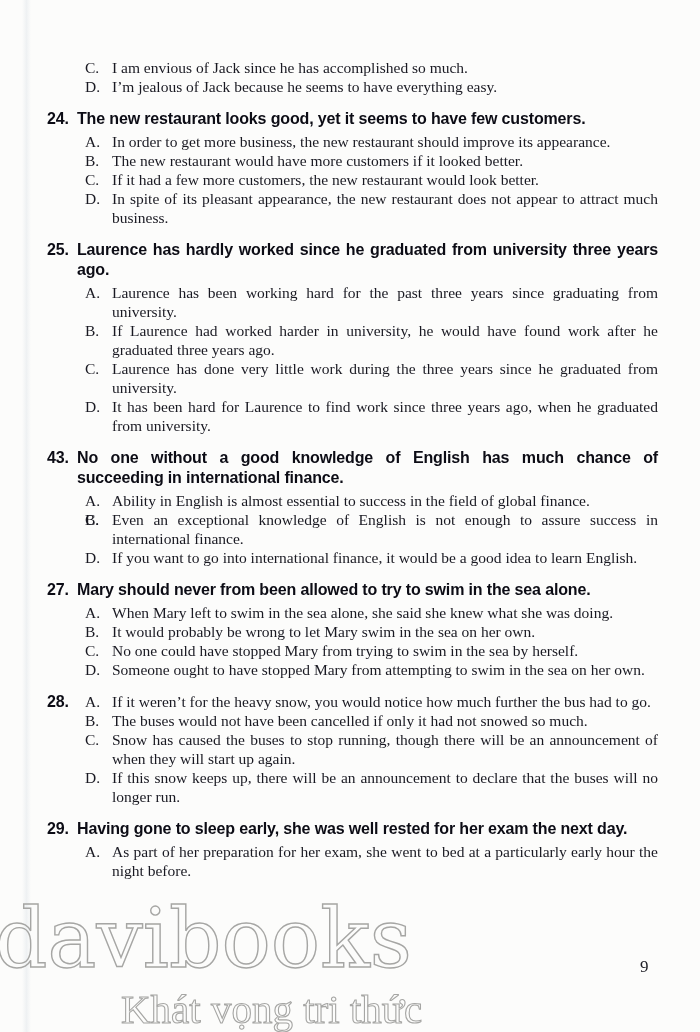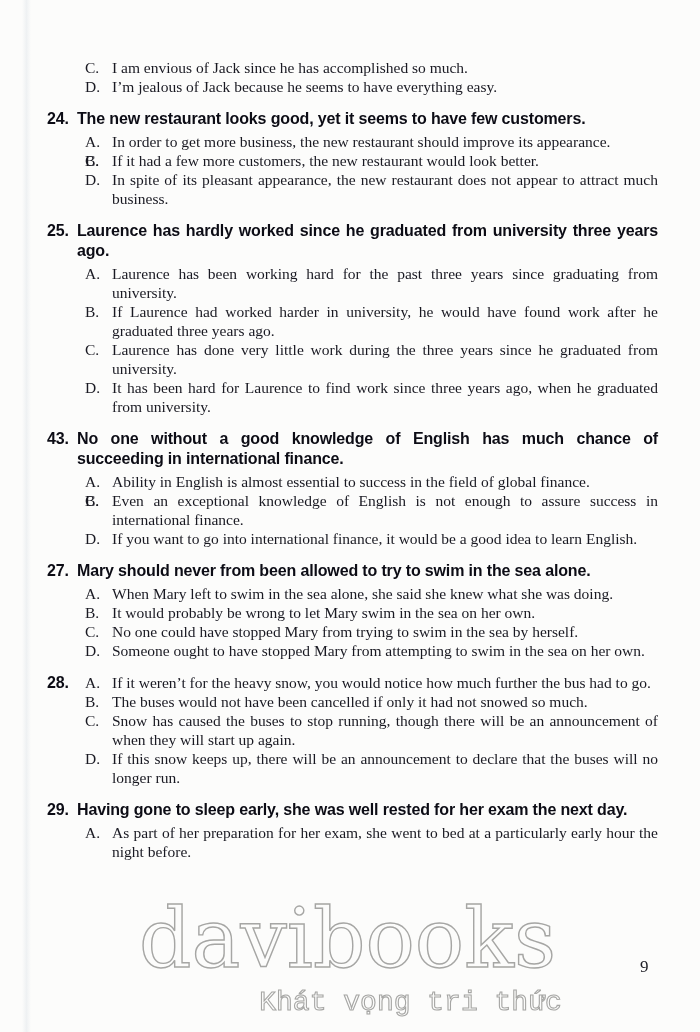--- a/index.html
+++ b/index.html
@@ -46,36 +46,35 @@
     letter-spacing: -0.15px;
     color: #0c0c15;
     text-align: justify;
     margin-bottom: 3px;
   }
   .q-num { position: absolute; left: 0; top: 0; }
   .watermark {
     position: absolute;
     left: 0; right: 0; top: 898px;
     z-index: 1;
-    text-align: center;
     color: transparent;
     -webkit-text-stroke: 1.4px #a6a6a4;
     pointer-events: none;
     margin-left: 9px;
   }
   .wm-line1 {
     font-family: "DejaVu Serif", serif;
     font-size: 82px;
     line-height: 1;
     letter-spacing: 0px;
     margin-left: -14px;
   }
   .wm-line2 {
-    font-family: Liberation Mono, monospace;
-    font-size: 28px;
+    font-family: Liberation Serif, serif;
+    font-size: 41px;
     line-height: 1;
     margin-top: 9px;
     margin-left: 112px;
     -webkit-text-stroke: 1.1px #a6a6a4;
   }
   .page-number {
     position: absolute;
     top: 957px; left: 640px;
     font-size: 17px;
     color: #1d1d24;
@@ -112,20 +111,21 @@
         <span class="q-num">24.</span>
         <span>The new restaurant looks good, yet it seems to have few customers.</span>
       </div>
       <div class="options">
         <div class="option">
           <span class="letter">A.</span>
           <span>In order to get more business, the new restaurant should improve its appearance.</span>
         </div>
         <div class="option">
           <span class="letter">B.</span>
+          <span>The new restaurant would have more customers if it looked better.</span>
         </div>
         <div class="option">
           <span class="letter">C.</span>
           <span>If it had a few more customers, the new restaurant would look better.</span>
         </div>
         <div class="option">
           <span class="letter">D.</span>
           <span>In spite of its pleasant appearance, the new restaurant does not appear to attract much business.</span>
         </div>
       </div>

